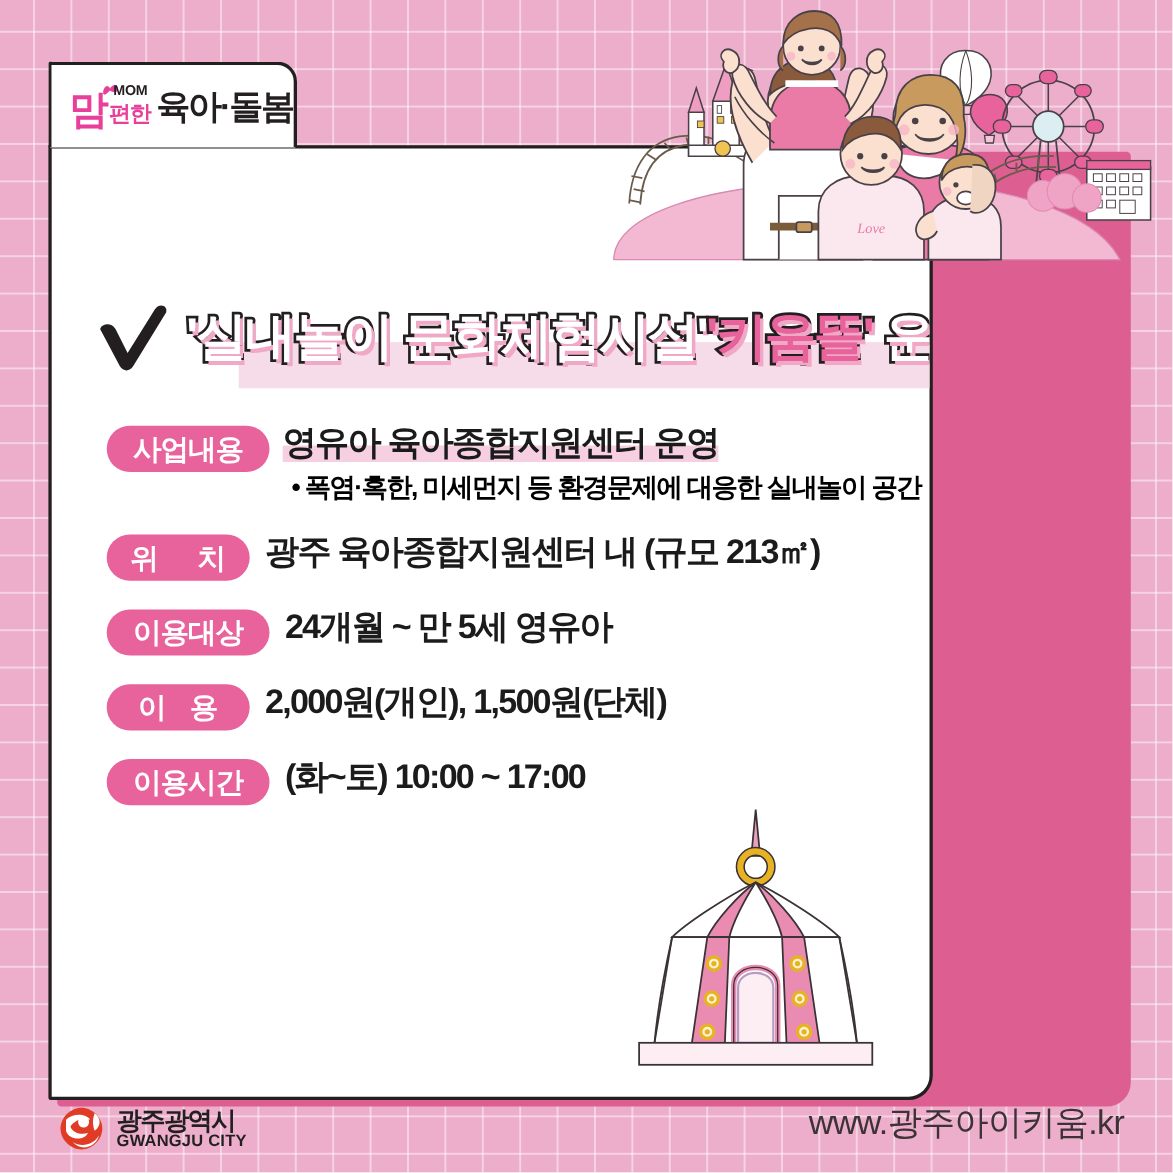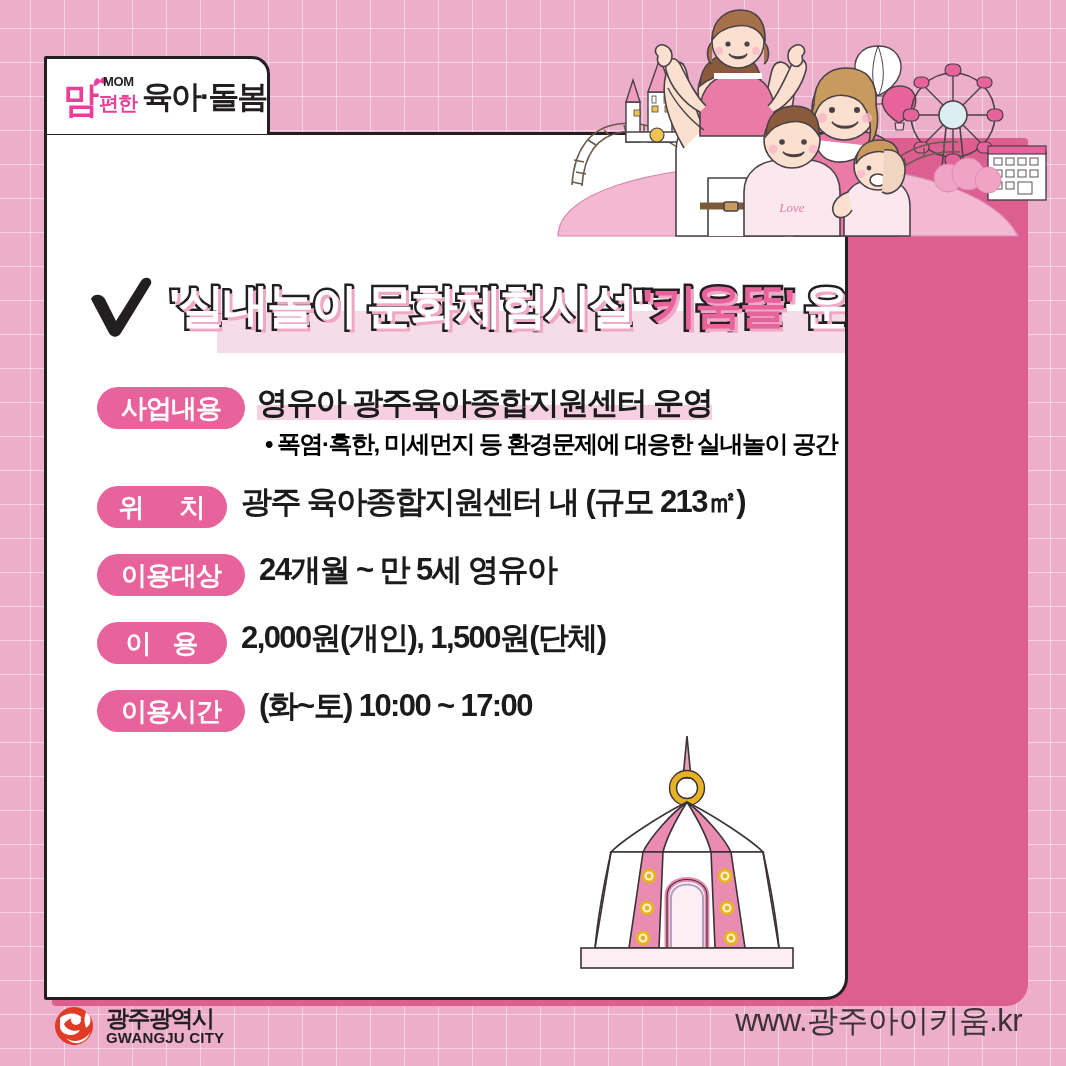--- a/index.html
+++ b/index.html
@@ -299,21 +299,21 @@
           <span class="t-white">'실내놀이 문화체험시설'</span><span class="t-pink">'키움뜰'</span><span class="t-white"> 운영</span>
         </span>
       </div>
     </div>
 
     <div class="rows">
 
       <div class="row row-1">
         <div class="pill w-wide">사업내용</div>
         <div class="row-body">
-          <div class="body-line hl">영유아 광주육아종합지원센터 운영</div>
+          <div class="body-line hl">영유아 육아종합지원센터 운영</div>
           <div class="sub-line">• 폭염·혹한, 미세먼지 등 환경문제에 대응한 실내놀이 공간</div>
         </div>
       </div>
 
       <div class="row row-2">
         <div class="pill w-mid pad-sp">위   치</div>
         <div class="row-body">
           <div class="body-line">광주 육아종합지원센터 내 (규모 213㎡)</div>
         </div>
       </div>

